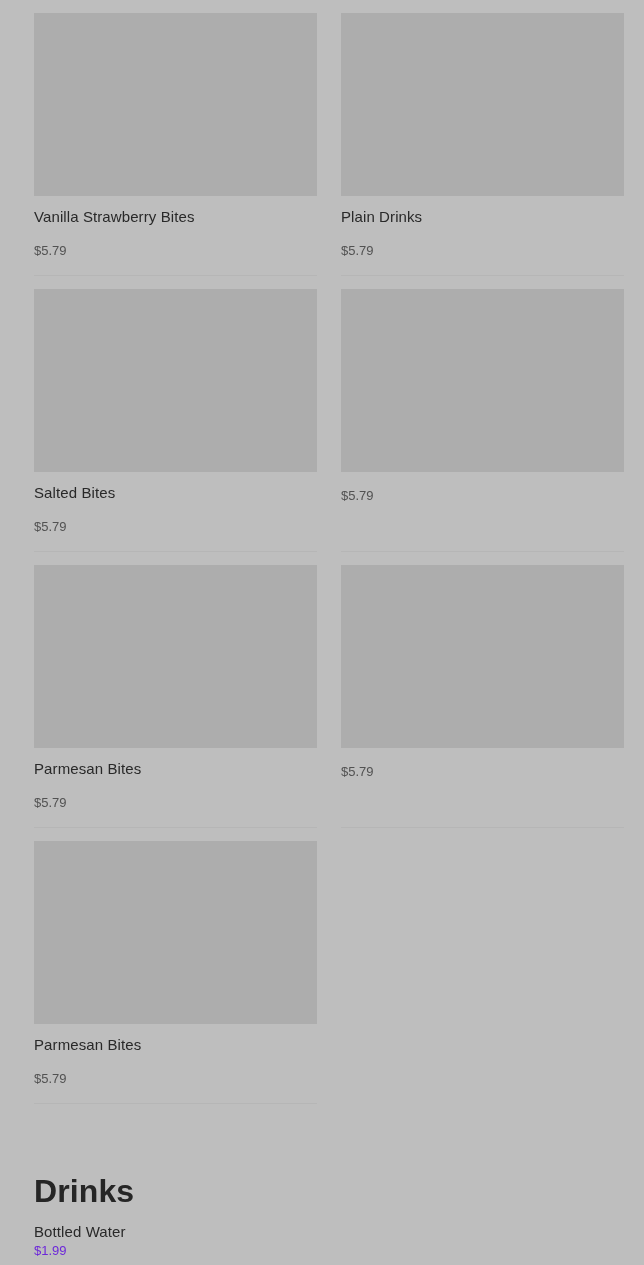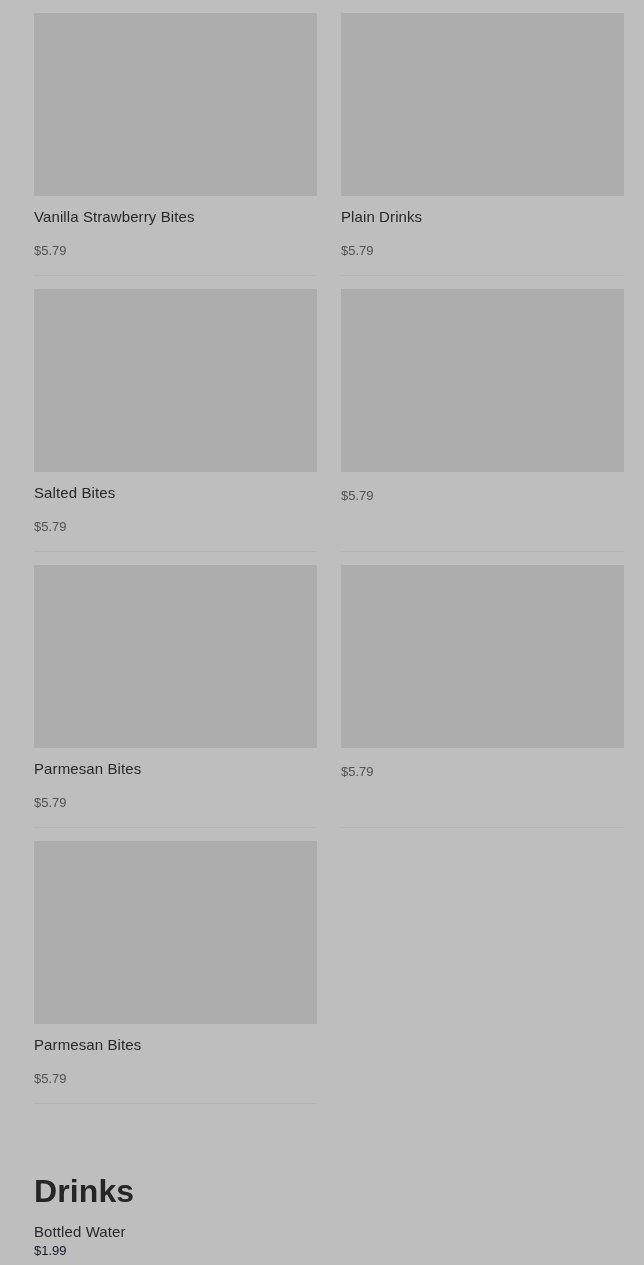--- a/index.html
+++ b/index.html
@@ -103,21 +103,21 @@
     font-size: 15px;
     line-height: 20px;
     color: #292929;
     font-weight: 400;
     letter-spacing: 0.1px;
   }
 
   .drink-price {
     font-size: 13px;
     line-height: 17px;
-    color: #0f172a;
+    color: #6d28d9;
     margin-top: 0;
   }
 </style>
 </head>
 <body>
 
 <div class="page">
 
   <div class="grid">
 

